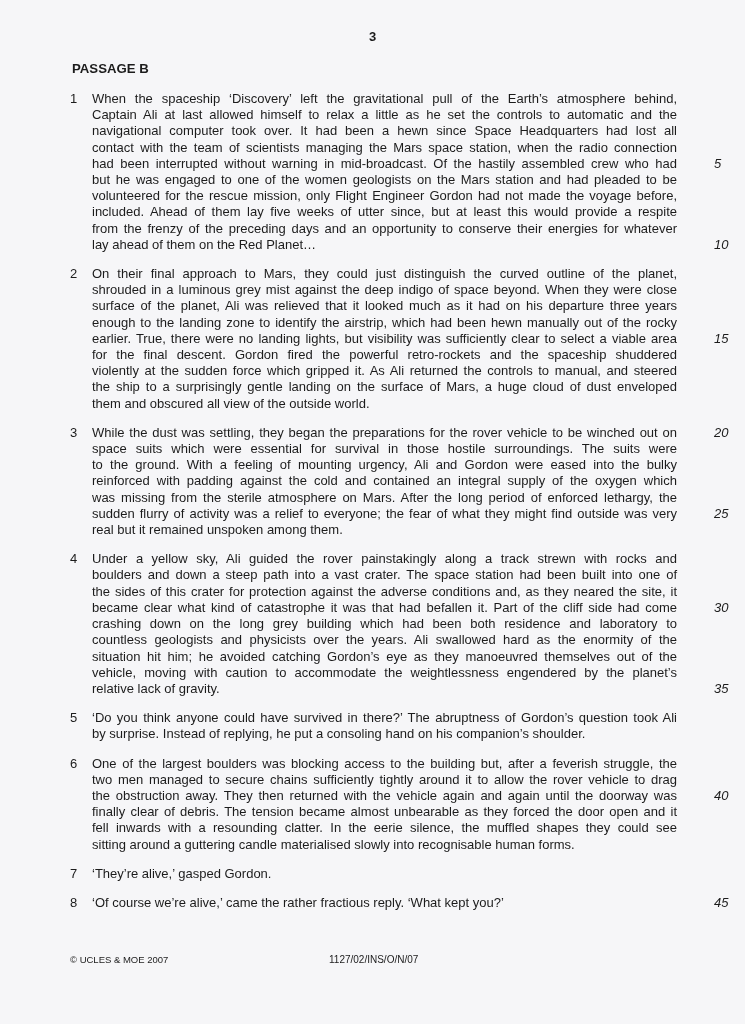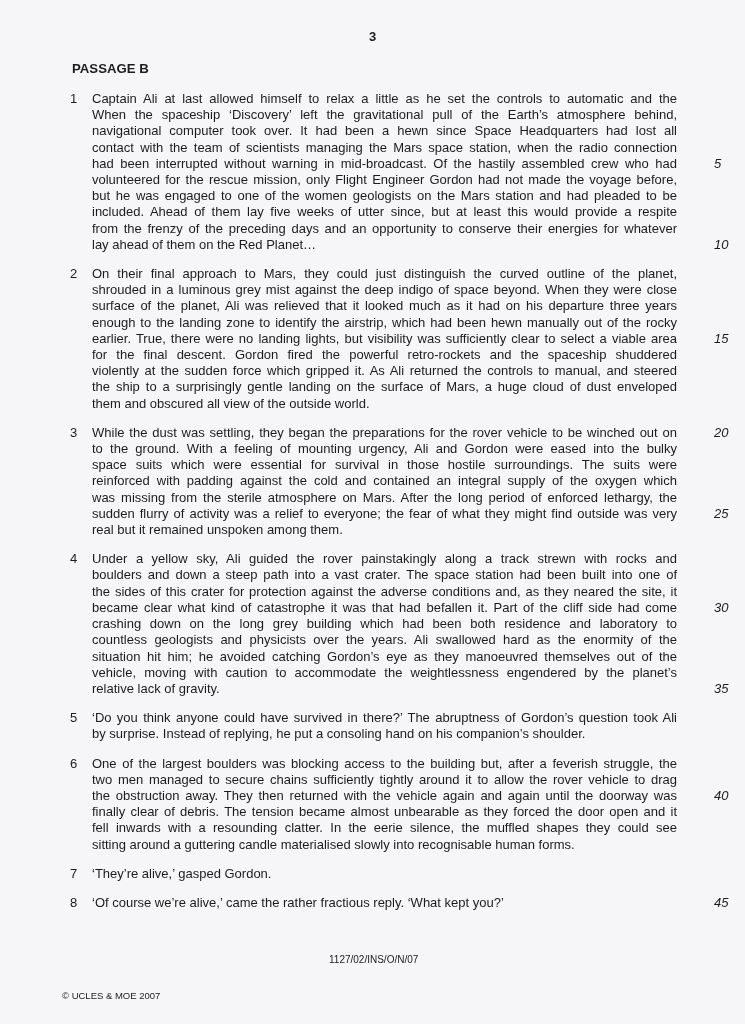--- a/index.html
+++ b/index.html
@@ -39,56 +39,56 @@
     text-align-last: justify;
     white-space: nowrap;
   }
   .line.last { text-align-last: left; }
   .line-text { display: block; white-space: normal; text-align: justify; text-align-last: inherit; }
   .margin-num {
     position: absolute; left: 622px; top: 0;
     font-style: italic; font-size: 13px; line-height: 16.2px;
   }
   .footer-left {
-    position: absolute; top: 954px; left: 62px; font-size: 9.5px; margin-top: 36px;
+    position: absolute; top: 954px; left: 70px; font-size: 9.5px;
   }
   .footer-right {
     position: absolute; top: 954px; left: 329px; font-size: 10px;
   }
 </style>
 </head>
 <body>
 
 <div class="page-number">3</div>
 <div class="passage-title">PASSAGE B</div>
 
 <div class="passage" id="passage">
     <div class="para">
       <span class="para-num">1</span>
       <div class="line">
+        <span class="line-text">When the spaceship ‘Discovery’ left the gravitational pull of the Earth’s atmosphere behind,</span>
+      </div>
+      <div class="line">
         <span class="line-text">Captain Ali at last allowed himself to relax a little as he set the controls to automatic and the</span>
-      </div>
-      <div class="line">
-        <span class="line-text">When the spaceship ‘Discovery’ left the gravitational pull of the Earth’s atmosphere behind,</span>
       </div>
       <div class="line">
         <span class="line-text">navigational computer took over. It had been a hewn since Space Headquarters had lost all</span>
       </div>
       <div class="line">
         <span class="line-text">contact with the team of scientists managing the Mars space station, when the radio connection</span>
       </div>
       <div class="line">
         <span class="line-text">had been interrupted without warning in mid-broadcast. Of the hastily assembled crew who had</span>
         <span class="margin-num">5</span>
       </div>
       <div class="line">
+        <span class="line-text">but he was engaged to one of the women geologists on the Mars station and had pleaded to be</span>
+      </div>
+      <div class="line">
         <span class="line-text">volunteered for the rescue mission, only Flight Engineer Gordon had not made the voyage before,</span>
-      </div>
-      <div class="line">
-        <span class="line-text">but he was engaged to one of the women geologists on the Mars station and had pleaded to be</span>
       </div>
       <div class="line">
         <span class="line-text">included. Ahead of them lay five weeks of utter since, but at least this would provide a respite</span>
       </div>
       <div class="line">
         <span class="line-text">from the frenzy of the preceding days and an opportunity to conserve their energies for whatever</span>
       </div>
       <div class="line last">
         <span class="line-text">lay ahead of them on the Red Planet…</span>
         <span class="margin-num">10</span>
@@ -125,24 +125,24 @@
         <span class="line-text">them and obscured all view of the outside world.</span>
       </div>
     </div>
     <div class="para">
       <span class="para-num">3</span>
       <div class="line">
         <span class="line-text">While the dust was settling, they began the preparations for the rover vehicle to be winched out on</span>
         <span class="margin-num">20</span>
       </div>
       <div class="line">
+        <span class="line-text">space suits which were essential for survival in those hostile surroundings. The suits were</span>
+      </div>
+      <div class="line">
         <span class="line-text">to the ground. With a feeling of mounting urgency, Ali and Gordon were eased into the bulky</span>
-      </div>
-      <div class="line">
-        <span class="line-text">space suits which were essential for survival in those hostile surroundings. The suits were</span>
       </div>
       <div class="line">
         <span class="line-text">reinforced with padding against the cold and contained an integral supply of the oxygen which</span>
       </div>
       <div class="line">
         <span class="line-text">was missing from the sterile atmosphere on Mars. After the long period of enforced lethargy, the</span>
       </div>
       <div class="line">
         <span class="line-text">sudden flurry of activity was a relief to everyone; the fear of what they might find outside was very</span>
         <span class="margin-num">25</span>

